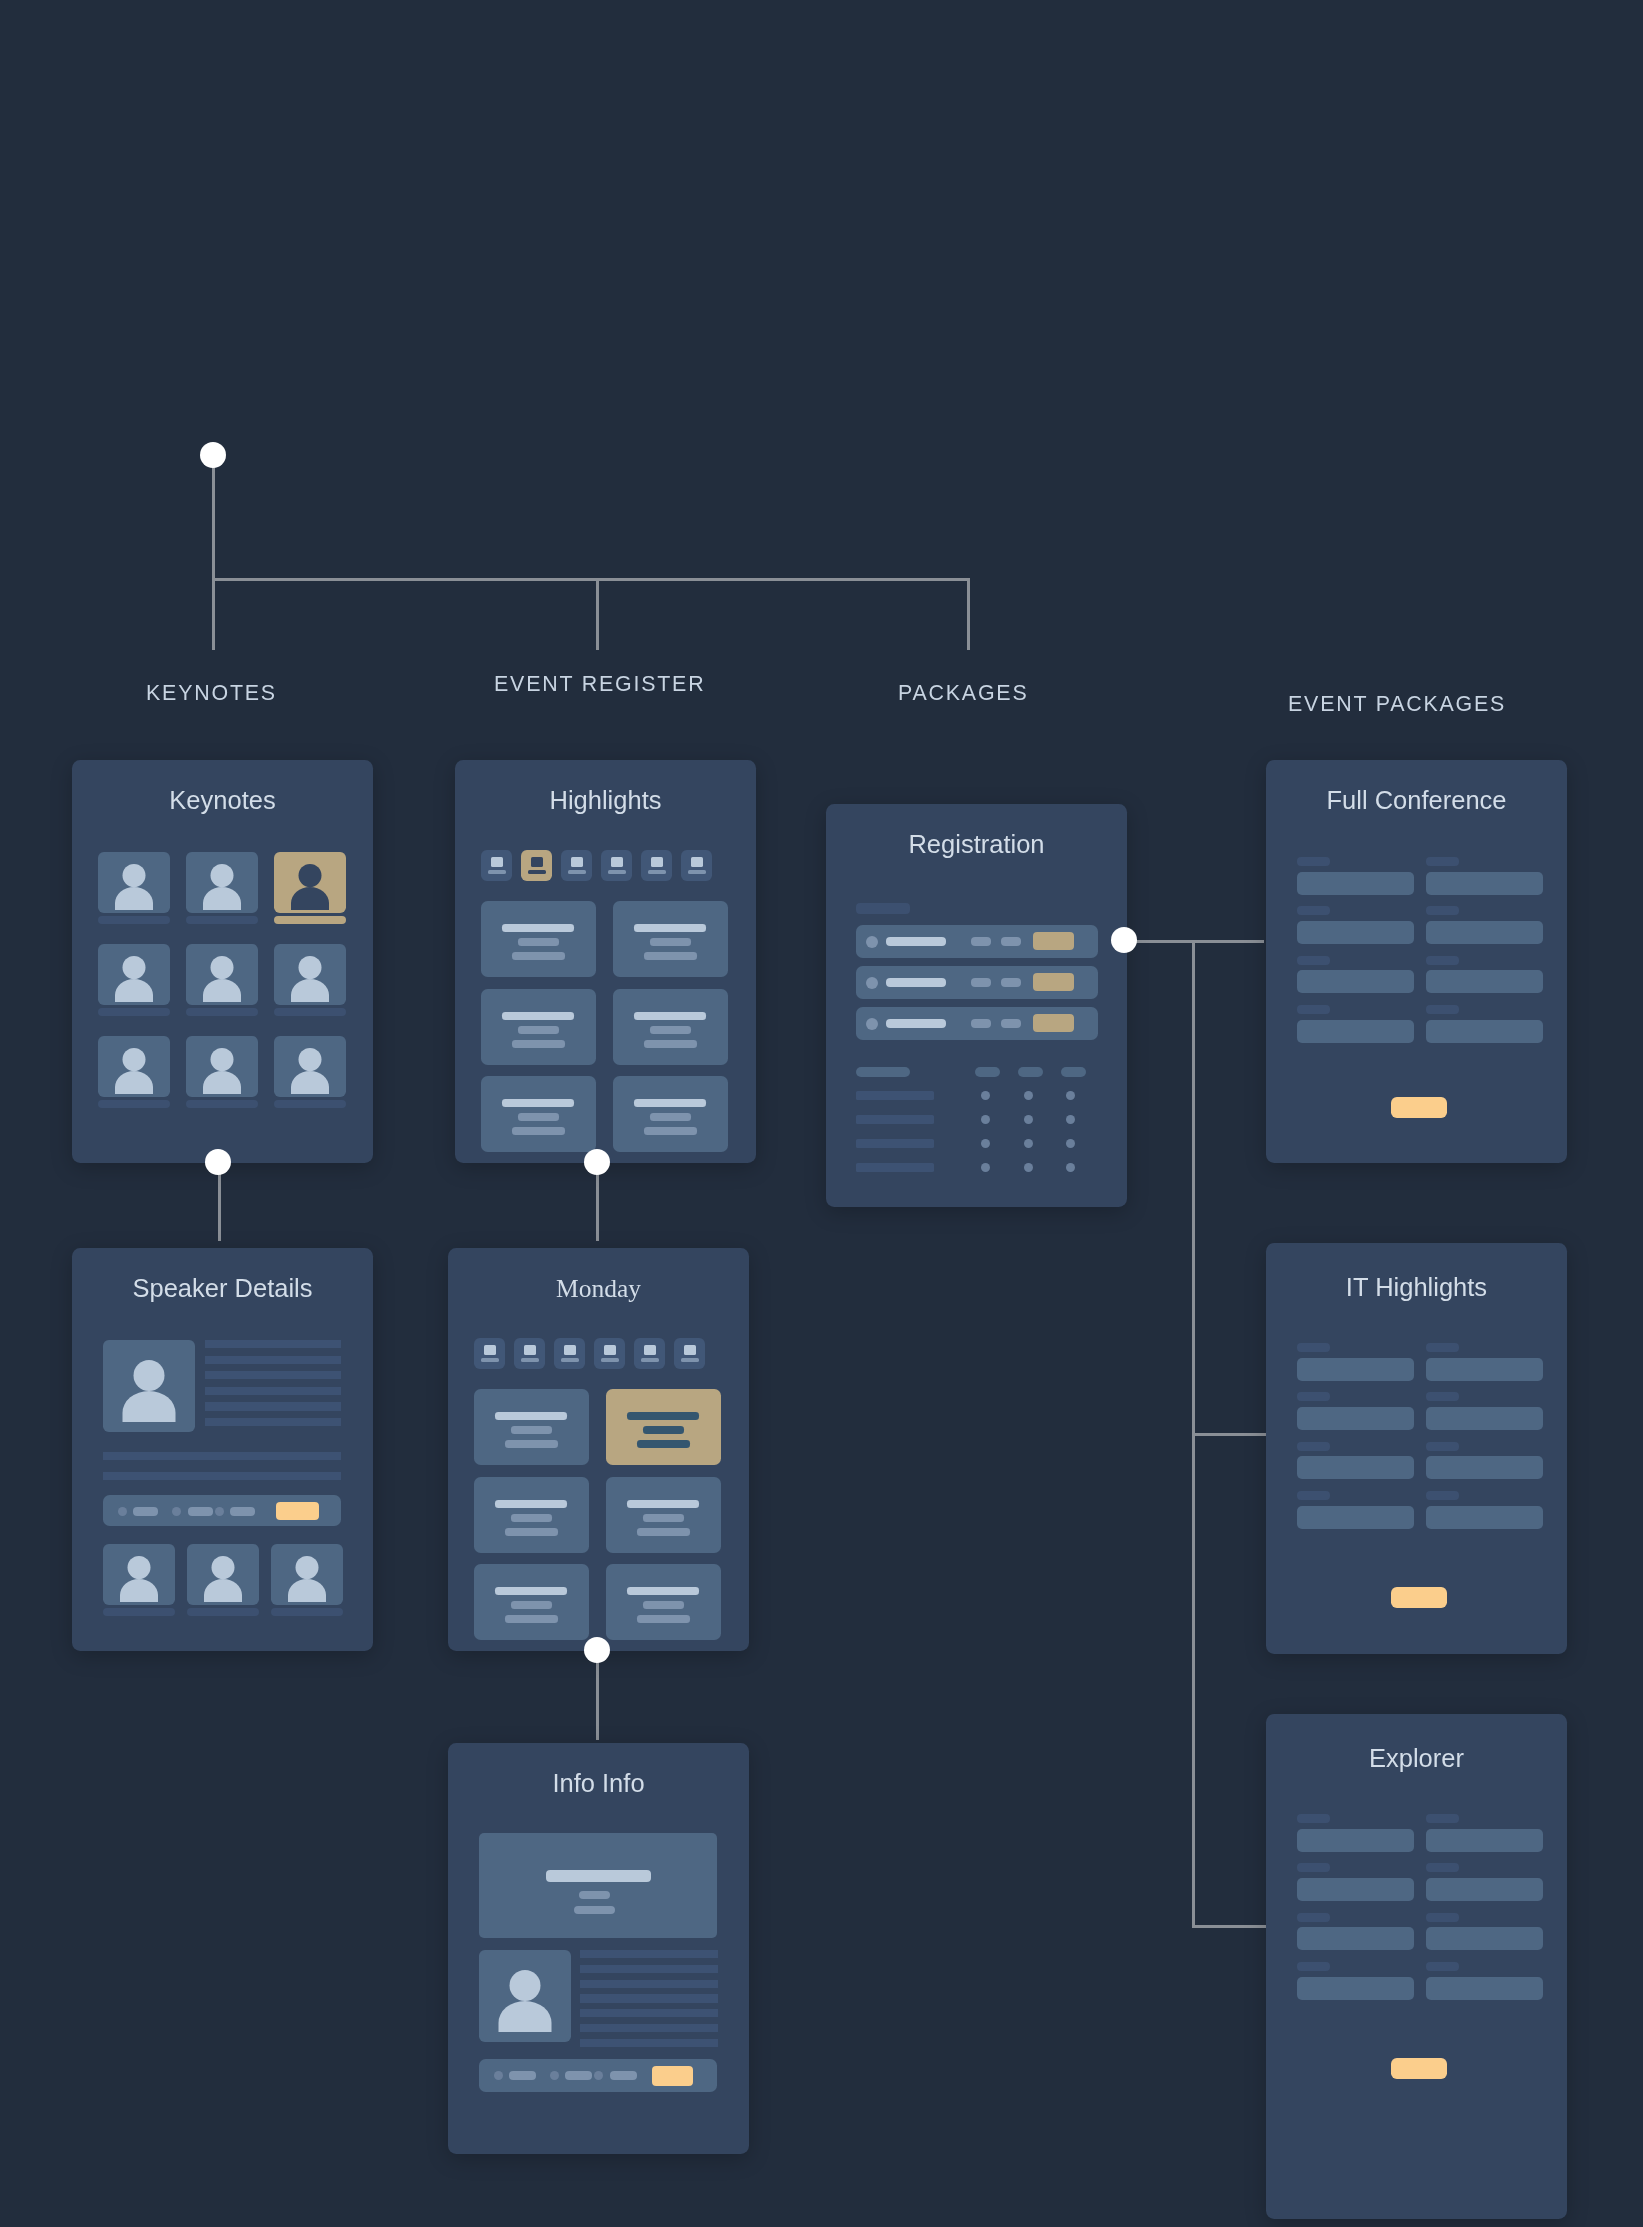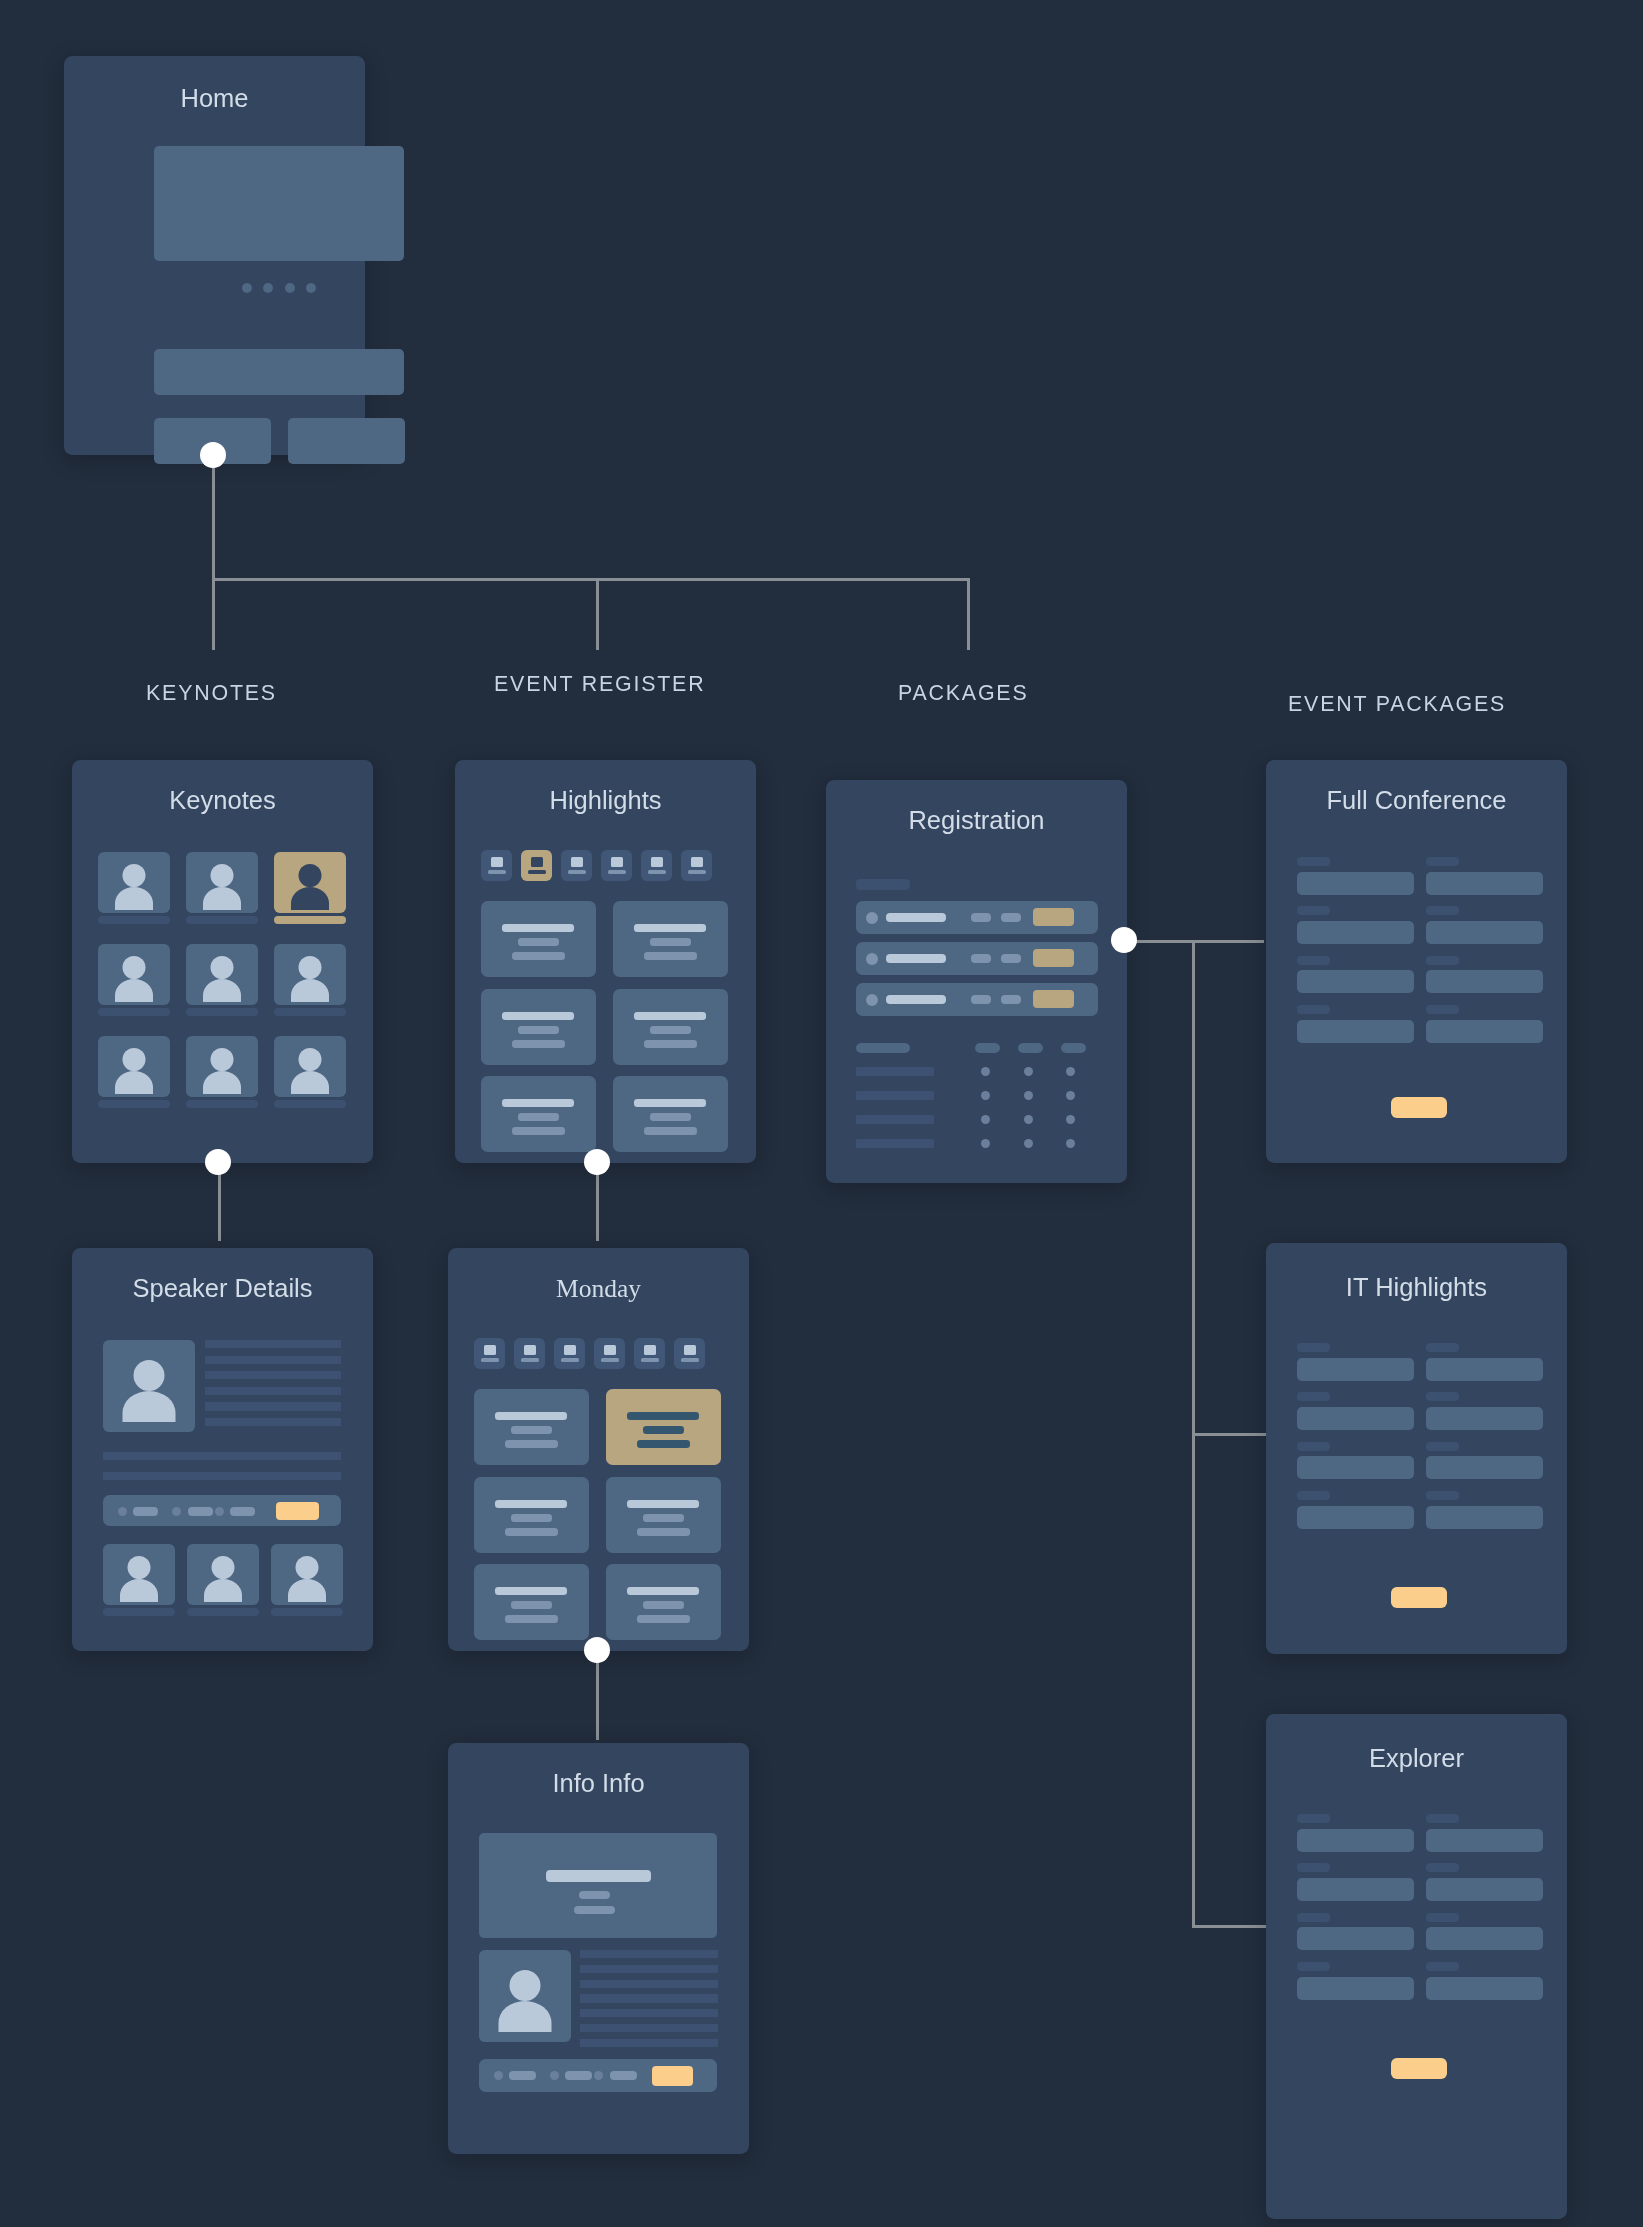--- a/index.html
+++ b/index.html
@@ -110,33 +110,20 @@
   <div class="node-dot" style="left:205px; top:1149px;"></div>
   <div class="node-dot" style="left:584px; top:1149px;"></div>
   <div class="node-dot" style="left:584px; top:1637px;"></div>
   <div class="node-dot" style="left:1111px; top:927px;"></div>
 
   <div class="branch-label" style="left:146px; top:681px;">KEYNOTES</div>
   <div class="branch-label" style="left:494px; top:672px;">EVENT REGISTER</div>
   <div class="branch-label" style="left:898px; top:681px;">PACKAGES</div>
   <div class="branch-label" style="left:1288px; top:692px;">EVENT PACKAGES</div>
 
-  <div class="card" style="left:64px; top:56px; width:301px; height:399px;">
-    <div class="card-title" style="margin-top:28px;">Home</div>
-    <div class="blk" style="position:absolute; left:90px; top:90px; width:250px; height:115px;"></div>
-    <div style="position:absolute; left:90px; top:227px; width:250px; display:flex; justify-content:center; gap:11.5px;">
-      <div class="cdot" style="width:10px;height:10px;"></div>
-      <div class="cdot" style="width:10px;height:10px;"></div>
-      <div class="cdot" style="width:10px;height:10px;"></div>
-      <div class="cdot" style="width:10px;height:10px;"></div>
-    </div>
-    <div class="blk" style="position:absolute; left:90px; top:293px; width:250px; height:46px;"></div>
-    <div class="blk" style="position:absolute; left:90px; top:362px; width:117px; height:46px;"></div>
-    <div class="blk" style="position:absolute; left:224px; top:362px; width:117px; height:46px;"></div>
-  </div>
 
   <div class="card" style="left:72px; top:760px; width:301px; height:403px;">
     <div class="card-title" style="margin-top:26px;">Keynotes</div>
 
     <div class="avatar" style="position:absolute; left:26px; top:92px; width:72px; height:61px;">
       <div class="head" style="top:11.5px; width:23px; height:23px;"></div>
       <div class="body" style="top:35px; width:38px; height:23px;"></div>
     </div>
     <div class="blk-dk" style="position:absolute; left:26px; top:156px; width:72px; height:8.2px;"></div>
 
@@ -387,21 +374,21 @@
       <div class="tb-dot" style="left:15px; top:12.3px; width:9px; height:9px;"></div>
       <div class="tb-pill" style="left:30px; top:12.3px; width:27px; height:9px;"></div>
       <div class="tb-dot" style="left:71px; top:12.3px; width:9px; height:9px;"></div>
       <div class="tb-pill" style="left:86px; top:12.3px; width:27px; height:9px;"></div>
       <div class="tb-dot" style="left:115px; top:12.3px; width:9px; height:9px;"></div>
       <div class="tb-pill" style="left:131px; top:12.3px; width:27px; height:9px;"></div>
       <div style="position:absolute; left:173px; top:6.6px; width:41px; height:20px; background:#fbce8c; border-radius:4.1px;"></div>
     </div>
   </div>
 
-  <div class="card" style="left:826px; top:780px; width:301px; height:403px;">
+  <div class="card" style="left:826px; top:804px; width:301px; height:403px;">
     <div class="card-title" style="margin-top:26px;">Registration</div>
 
     <div class="blk-dk" style="position:absolute; left:30px; top:99px; width:54px; height:10.7px;"></div>
 
     <div class="ticket" style="position:absolute; left:30px; top:121px; width:242px; height:33px;">
       <div class="tk-circle" style="left:10px; top:10.7px; width:12.3px; height:12.3px;"></div>
       <div class="tk-line" style="left:30px; top:12.3px; width:60px; height:9px;"></div>
       <div class="tk-pill" style="left:115px; top:12.3px; width:20px; height:9px;"></div>
       <div class="tk-pill" style="left:145px; top:12.3px; width:20px; height:9px;"></div>
       <div class="tk-btn" style="left:177px; top:7.4px; width:41px; height:18px;"></div>

